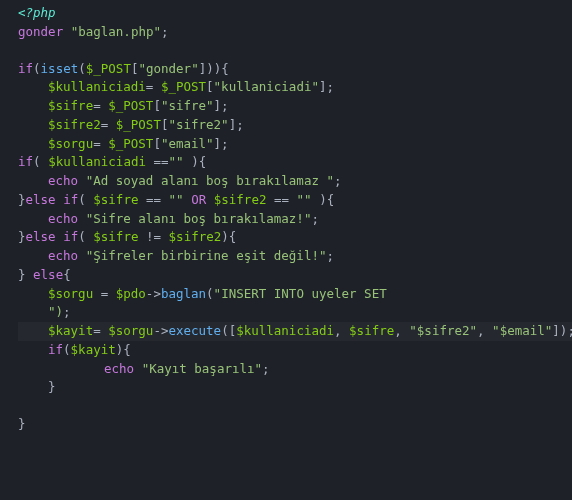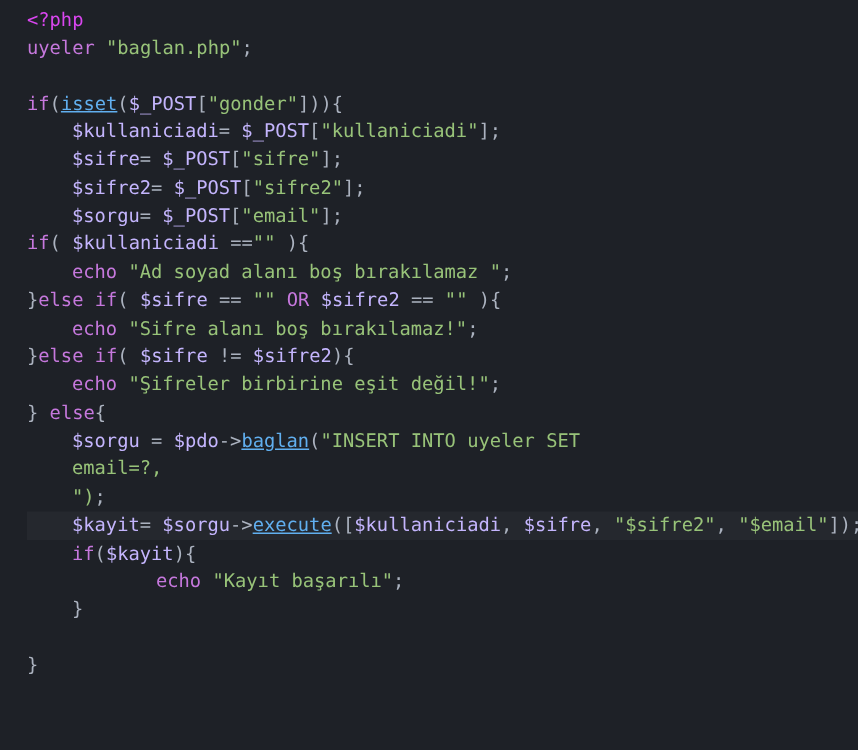--- a/index.html
+++ b/index.html
@@ -21,37 +21,37 @@
     .code-container {
       padding-left: 18px;
     }
     .line {
       white-space: pre;
       min-height: 18px;
     }
     .line.highlighted {
       background: rgba(255, 255, 255, 0.035);
     }
-    .php-tag { color: #d946ef; }
+    .php-tag { color: #5eead4; font-style: italic; }
     .keyword { color: #c678dd; }
-    .func { color: #61afef; text-decoration: underline; }
-    .variable { color: #c4b5fd; }
+    .func { color: #61afef; }
+    .variable { color: #84cc16; }
     .string { color: #98c379; }
     .operator { color: #abb2bf; }
     .punct { color: #abb2bf; }
     .indent1 { padding-left: 30px; }
     .indent3 { padding-left: 86px; }
   </style>
 </head>
 <body>
 
 <div class="code-container">
   <div class="line"><span class="php-tag">&lt;?php</span></div>
 
-  <div class="line"><span class="keyword">uyeler</span><span class="punct"> </span><span class="string">"baglan.php"</span><span class="punct">;</span></div>
+  <div class="line"><span class="keyword">gonder</span><span class="punct"> </span><span class="string">"baglan.php"</span><span class="punct">;</span></div>
 
   <div class="line"></div>
 
   <div class="line"><span class="keyword">if</span><span class="punct">(</span><span class="func">isset</span><span class="punct">(</span><span class="variable">$_POST</span><span class="punct">[</span><span class="string">"gonder"</span><span class="punct">])){</span></div>
 
   <div class="line indent1"><span class="variable">$kullaniciadi</span><span class="operator">=</span><span class="punct"> </span><span class="variable">$_POST</span><span class="punct">[</span><span class="string">"kullaniciadi"</span><span class="punct">];</span></div>
 
   <div class="line indent1"><span class="variable">$sifre</span><span class="operator">=</span><span class="punct"> </span><span class="variable">$_POST</span><span class="punct">[</span><span class="string">"sifre"</span><span class="punct">];</span></div>
 
   <div class="line indent1"><span class="variable">$sifre2</span><span class="operator">=</span><span class="punct"> </span><span class="variable">$_POST</span><span class="punct">[</span><span class="string">"sifre2"</span><span class="punct">];</span></div>
@@ -70,21 +70,20 @@
 
   <div class="line indent1"><span class="keyword">echo</span><span class="punct"> </span><span class="string">"Şifreler birbirine eşit değil!"</span><span class="punct">;</span></div>
 
   <div class="line"><span class="punct">} </span><span class="keyword">else</span><span class="punct">{</span></div>
 
   <div class="line indent1"><span class="variable">$sorgu</span><span class="punct"> </span><span class="operator">=</span><span class="punct"> </span><span class="variable">$pdo</span><span class="operator">-&gt;</span><span class="func">baglan</span><span class="punct">(</span><span class="string">"INSERT INTO uyeler SET</span></div>
 
 
 
 
-  <div class="line indent1"><span class="string">email=?,</span></div>
 
   <div class="line indent1"><span class="string">")</span><span class="punct">;</span></div>
 
   <div class="line indent1 highlighted"><span class="variable">$kayit</span><span class="operator">=</span><span class="punct"> </span><span class="variable">$sorgu</span><span class="operator">-&gt;</span><span class="func">execute</span><span class="punct">([</span><span class="variable">$kullaniciadi</span><span class="punct">, </span><span class="variable">$sifre</span><span class="punct">, </span><span class="string">"$sifre2"</span><span class="punct">, </span><span class="string">"$email"</span><span class="punct">]);</span></div>
 
   <div class="line indent1"><span class="keyword">if</span><span class="punct">(</span><span class="variable">$kayit</span><span class="punct">){</span></div>
 
   <div class="line indent3"><span class="keyword">echo</span><span class="punct"> </span><span class="string">"Kayıt başarılı"</span><span class="punct">;</span></div>
 
   <div class="line indent1"><span class="punct">}</span></div>

